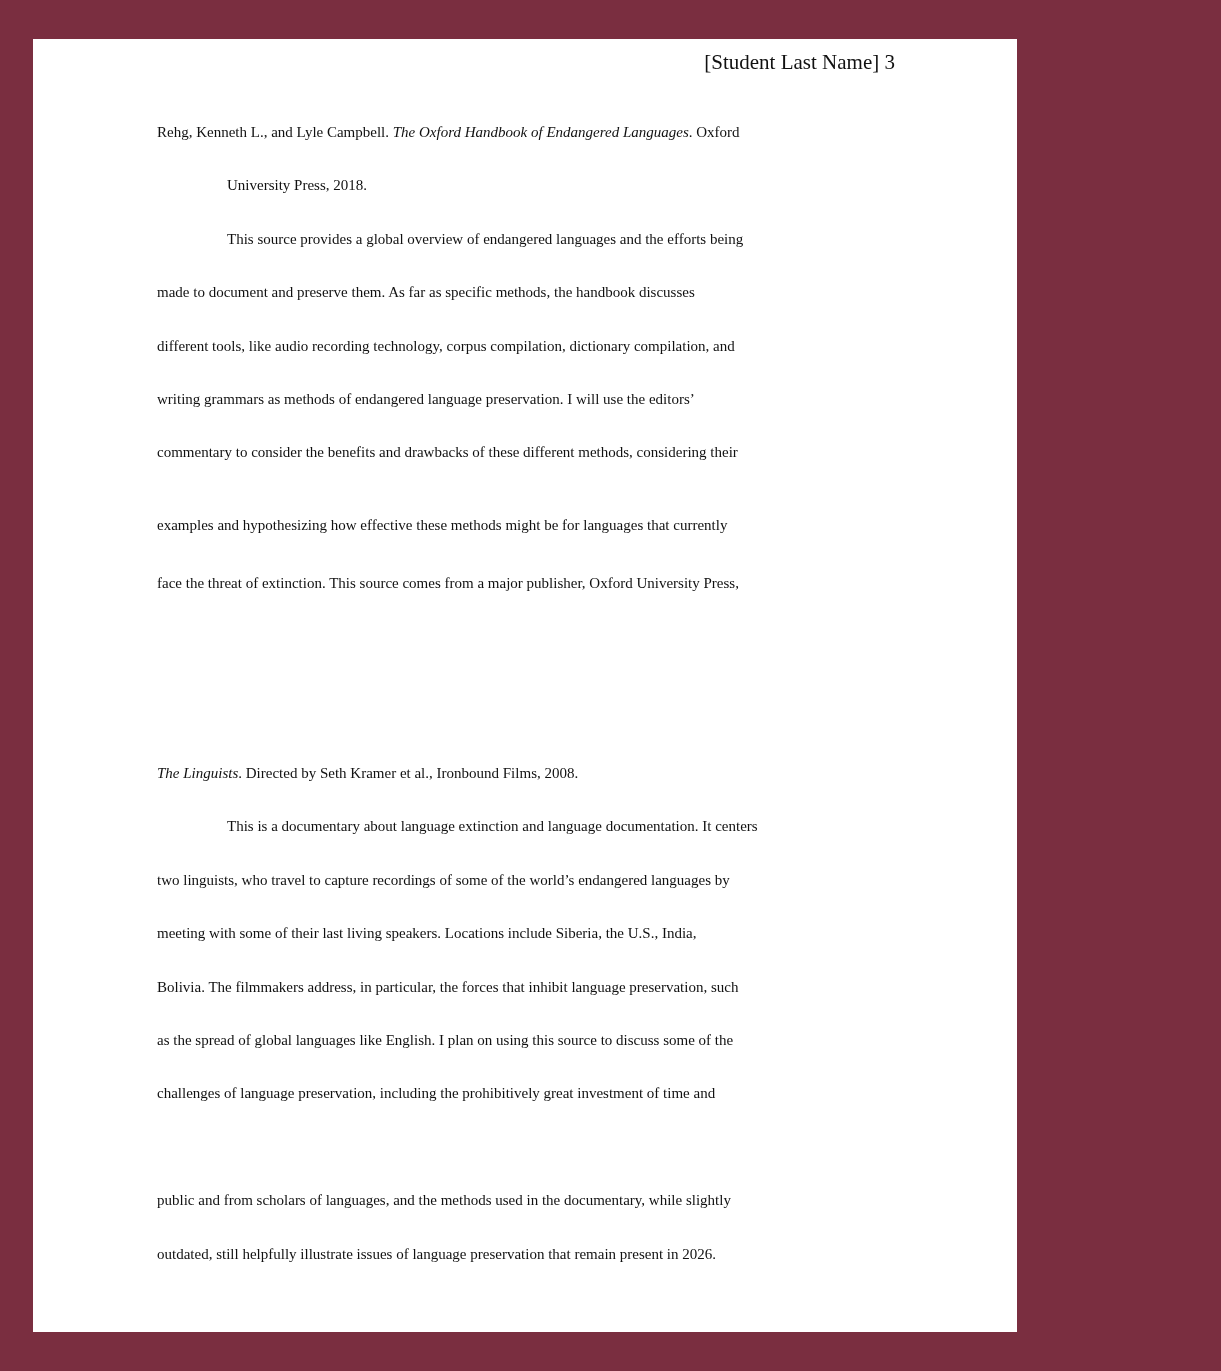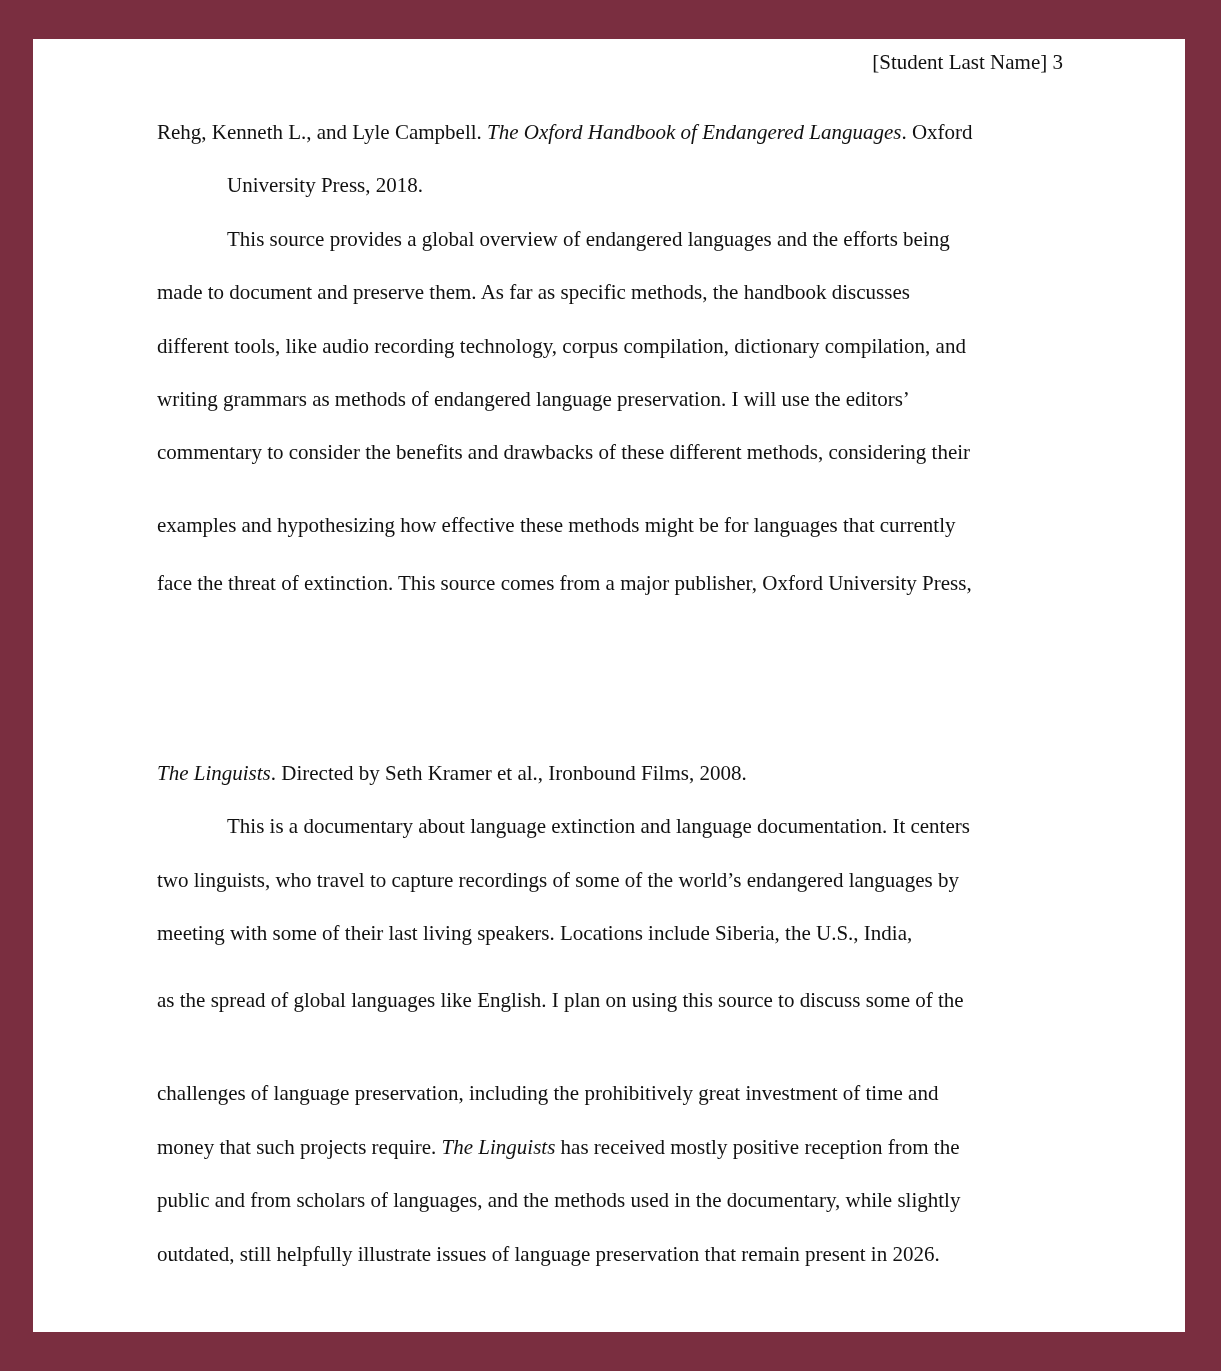--- a/index.html
+++ b/index.html
@@ -7,34 +7,34 @@
       width: 1221px; height: 1371px;
       background: #7a2e40;
       position: relative;
       overflow: hidden;
       font-family: "Liberation Serif", "DejaVu Serif", serif;
       color: #111;
     }
     .page {
       position: absolute;
       left: 33px; top: 39px;
-      width: 1152px; height: 1293px;
+      width: 984px; height: 1293px;
       background: #ffffff;
     }
     .header {
       position: absolute;
       right: 122px; top: 10px;
       font-size: 21px;
       line-height: 26px;
       white-space: nowrap;
     }
     .line {
       position: absolute;
       left: 124px;
-      font-size: 21px;
+      font-size: 15px;
       line-height: 26px;
       white-space: nowrap;
     }
     .indent { left: 194px; }
     i { font-style: italic; }
   </style>
 </head>
 <body>
 
 <div class="page">
@@ -53,20 +53,18 @@
   <div class="line" style="top:473px">examples and hypothesizing how effective these methods might be for languages that currently</div>
   <div class="line" style="top:531px">face the threat of extinction. This source comes from a major publisher, Oxford University Press,</div>
 
   <div class="line" style="top:721px">
     <i>The Linguists</i><span>. Directed by Seth Kramer et al., Ironbound Films, 2008.</span>
   </div>
 
   <div class="line indent" style="top:774px">This is a documentary about language extinction and language documentation. It centers</div>
   <div class="line" style="top:828px">two linguists, who travel to capture recordings of some of the world’s endangered languages by</div>
   <div class="line" style="top:881px">meeting with some of their last living speakers. Locations include Siberia, the U.S., India,</div>
-  <div class="line" style="top:948px">as the spread of global languages like English. I plan on using this source to discuss some of the</div>
+  <div class="line" style="top:935px">Bolivia. The filmmakers address, in particular, the forces that inhibit language preservation, such</div>
+  <div class="line" style="top:988px">as the spread of global languages like English. I plan on using this source to discuss some of the</div>
   <div class="line" style="top:1041px">challenges of language preservation, including the prohibitively great investment of time and</div>
-  <div class="line" style="top:1095px">
-    <span>money that such projects require. </span><i>The Linguists</i><span> has received mostly positive reception from the</span>
-  </div>
   <div class="line" style="top:1148px">public and from scholars of languages, and the methods used in the documentary, while slightly</div>
   <div class="line" style="top:1202px">outdated, still helpfully illustrate issues of language preservation that remain present in 2026.</div>
 </div>
 
 </body></html>

